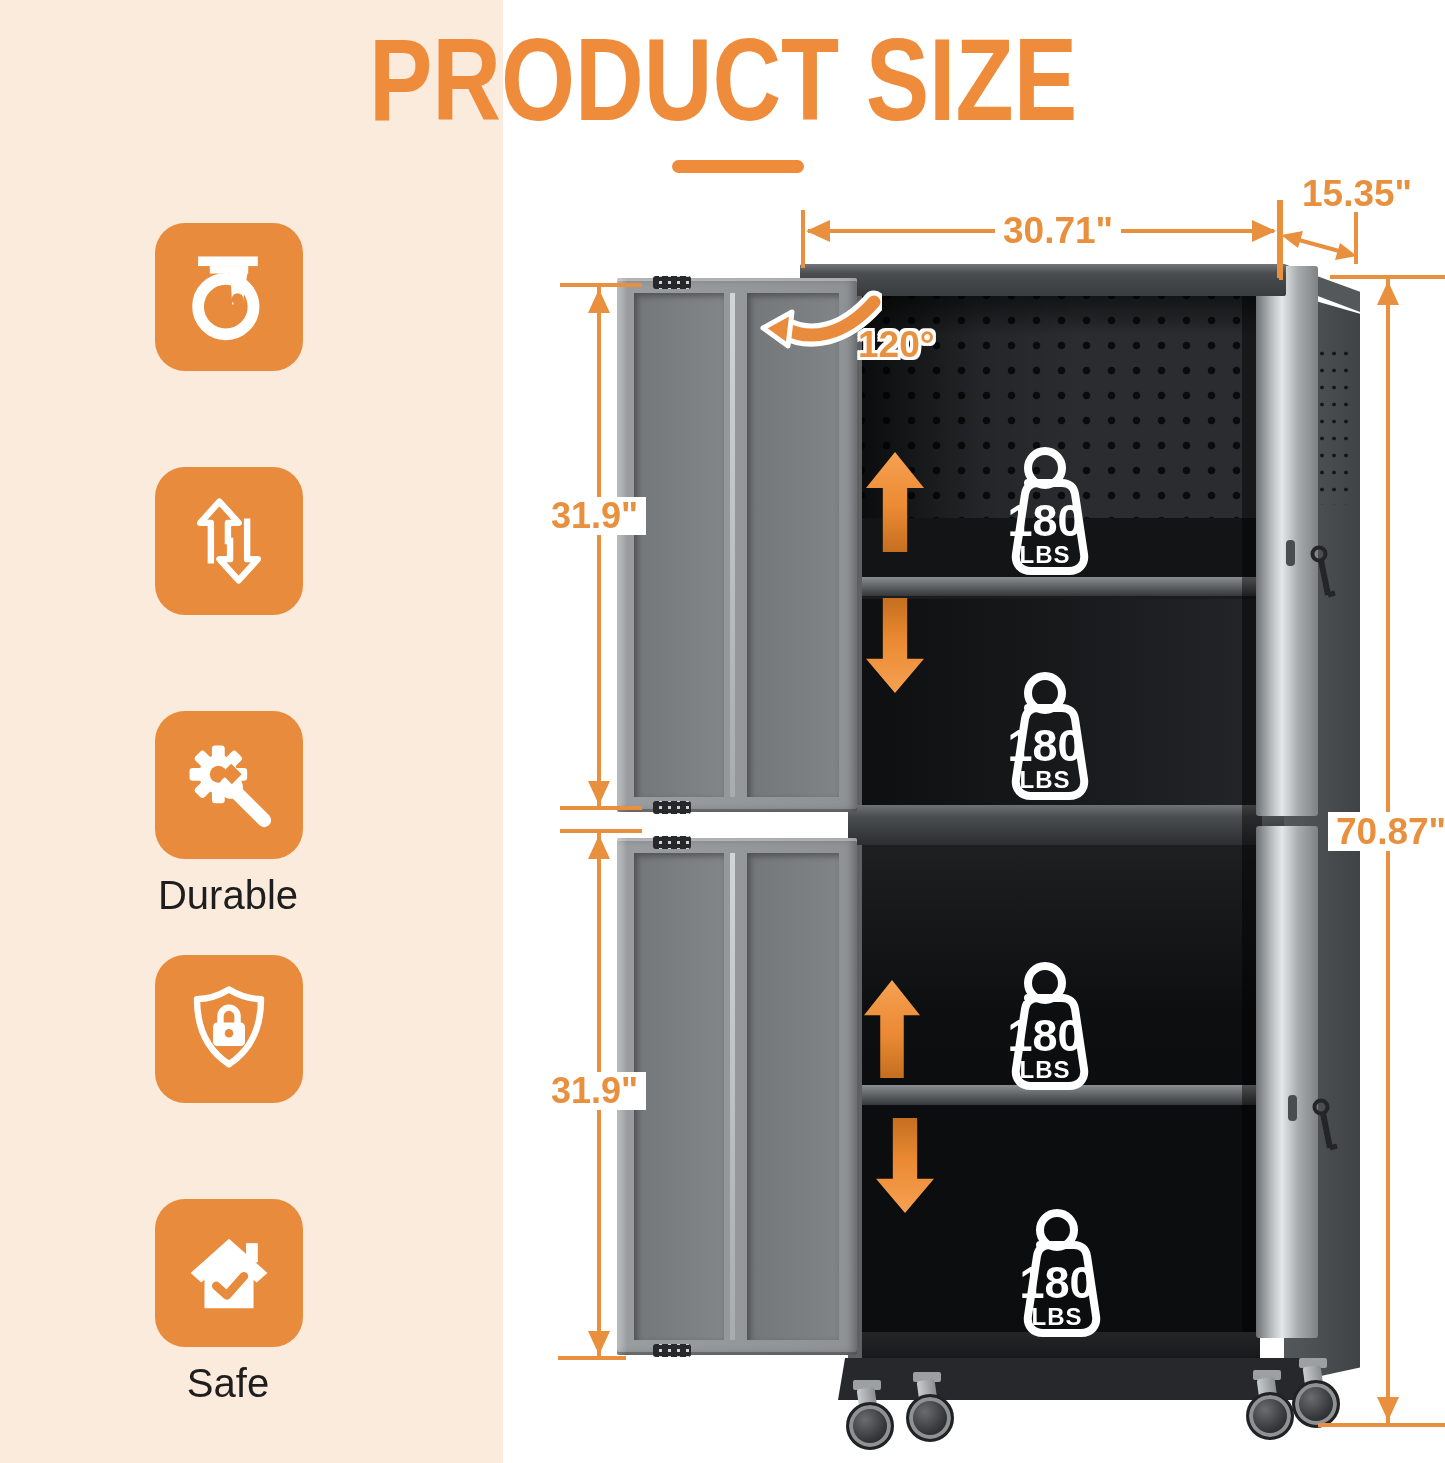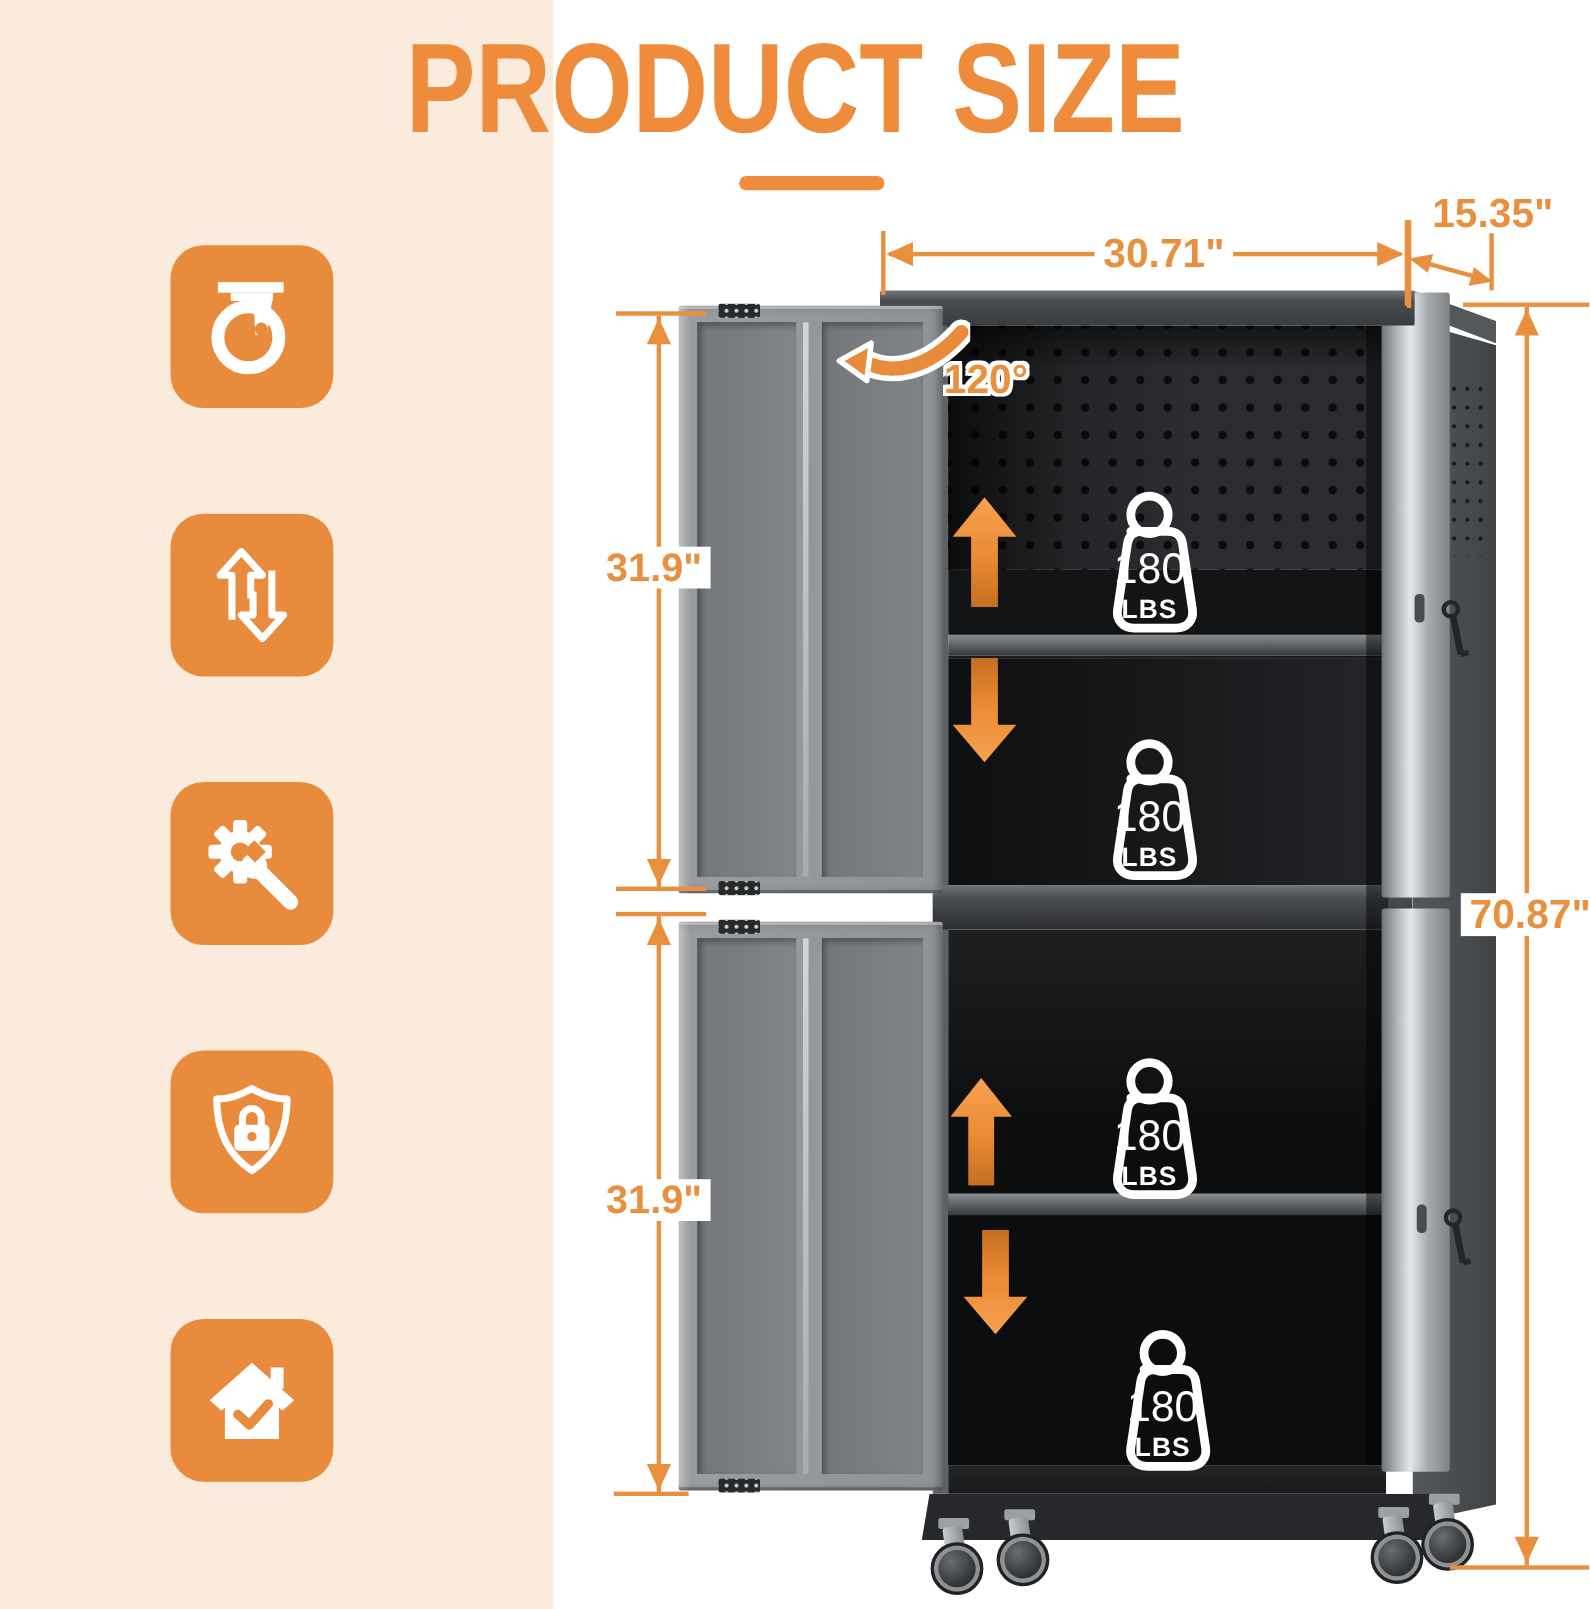--- a/index.html
+++ b/index.html
@@ -97,21 +97,21 @@
   
   .blk-arrow{background:linear-gradient(180deg,#F5A152 0%,#EB8A33 55%,#c46f1f 100%);}
   .blk-up{clip-path:polygon(50% 0,100% 36%,71% 36%,71% 100%,29% 100%,29% 36%,0 36%);}
   .blk-down{clip-path:polygon(50% 100%,100% 64%,71% 64%,71% 0,29% 0,29% 64%,0 64%);
             background:linear-gradient(0deg,#F5A152 0%,#EB8A33 55%,#c46f1f 100%);}
 
   
   .weight{width:124px;height:140px;}
   .weight svg{position:absolute;left:0;top:0;}
   .weight .val{position:absolute;left:0;top:55px;width:100%;text-align:center;
-               color:#fff;font-size:39px;font-weight:400;line-height:1;}
+               color:#fff;font-size:45px;font-weight:700;line-height:1;}
   .weight .unit{position:absolute;left:0;top:100px;width:100%;text-align:center;
                 color:#fff;font-size:24px;font-weight:700;line-height:1;letter-spacing:1px;}
 </style>
 </head>
 <body>
 
 <div id="canvas">
 
   <div class="abs peach"></div>
 
@@ -143,38 +143,40 @@
         <rect x="29" y="8" width="12" height="54" rx="3" transform="rotate(90 35 35)"></rect>
         <rect x="29" y="8" width="12" height="54" rx="3" transform="rotate(135 35 35)"></rect>
       </g>
       <circle cx="35" cy="35" r="18" fill="#fff"></circle>
       <circle cx="35" cy="35" r="8" fill="#E98B3C"></circle>
       <line x1="46" y1="46" x2="78" y2="78" stroke="#fff" stroke-width="13" stroke-linecap="round"></line>
       <circle cx="47" cy="47" r="11" fill="#fff"></circle>
       <rect x="40" y="28" width="14" height="13" fill="#E98B3C" transform="rotate(45 47 35)"></rect>
     </svg>
   </div>
+  <div class="abs feat-label" style="top:873px">Durable</div>
 
   <div class="abs tile" style="top:955px">
     <svg viewBox="0 0 90 90">
       <path d="M45 8 C55 14 66 17 75 17 C75 44 65 65 45 78 C25 65 15 44 15 17 C24 17 35 14 45 8 Z" fill="none" stroke="#fff" stroke-width="6" stroke-linejoin="round"></path>
       <path d="M37 40 v-7 a8 8 0 0 1 16 0 v7" stroke="#fff" stroke-width="6" fill="none"></path>
       <rect x="30" y="39" width="30" height="22" rx="4" fill="#fff"></rect>
       <circle cx="45" cy="49" r="4" fill="#E98B3C"></circle>
     </svg>
   </div>
 
   <div class="abs tile" style="top:1199px">
     <svg viewBox="0 0 90 90">
       <rect x="61" y="17" width="11" height="18" fill="#fff"></rect>
       <path d="M9 45 L45 13 L81 45 L71 54 L45 31 L19 54 Z" fill="#fff"></path>
       <path d="M22 49 L45 30 L68 49 V78 H22 Z" fill="#fff"></path>
       <path d="M33 57 L43 66 L59 48" stroke="#E98B3C" stroke-width="8" fill="none" stroke-linecap="round" stroke-linejoin="round"></path>
     </svg>
   </div>
+  <div class="abs feat-label" style="top:1361px">Safe</div>
 
   <div>
     <div class="abs side-top"></div>
     <div class="abs side-panel"></div>
     <div class="abs side-vents"></div>
 
     <div class="abs inner-left-post"></div>
     <div class="abs pegboard"></div>
     <div class="abs peg-shade"></div>
     <div class="abs band-under-peg"></div>

